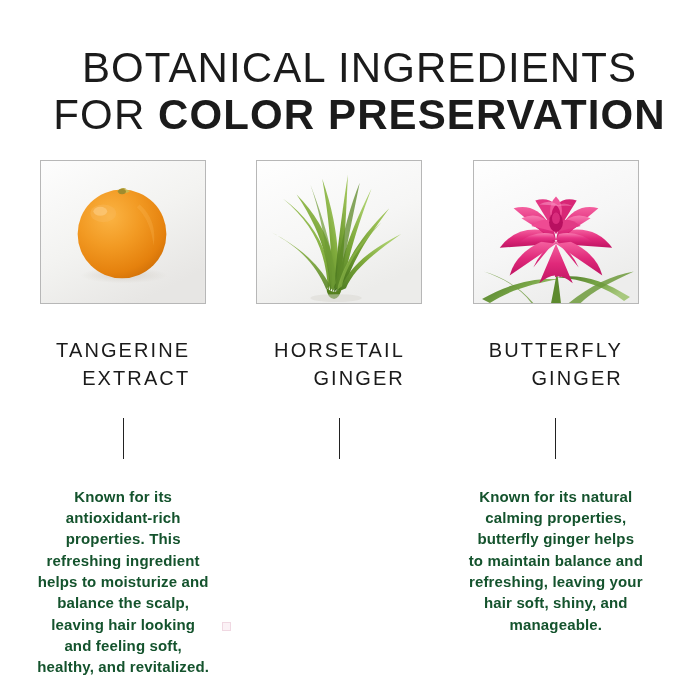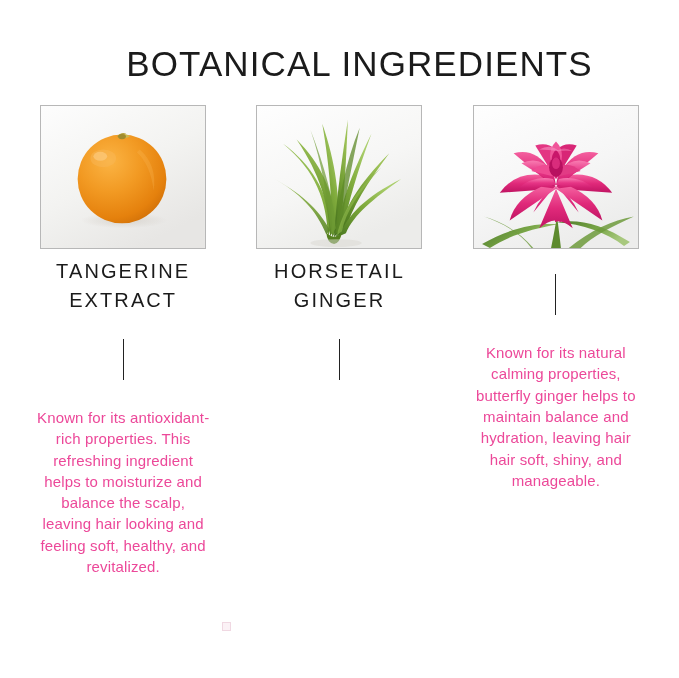--- a/index.html
+++ b/index.html
@@ -16,21 +16,21 @@
     position: relative;
   }
 
   
   .headline {
     text-align: center;
     padding-top: 44px;
     line-height: 1.12;
   }
   .headline-line {
-    font-size: 35px;
+    font-size: 42px;
     letter-spacing: 1.1px;
     white-space: nowrap;
     padding-left: 40px;
   }
   .hl-light { font-weight: 400; }
   .hl-bold  { font-weight: 700; }
 
   
   .columns {
     display: flex;
@@ -54,66 +54,68 @@
     border: 1px solid #b7b7b7;
     box-sizing: border-box;
     position: relative;
     overflow: hidden;
     background: linear-gradient(150deg, #fdfdfd 0%, #f4f4f4 45%, #ebebeb 100%);
   }
   .panel svg { display: block; width: 100%; height: 100%; }
 
   
   .col-title {
-    margin-top: 8px;
+    margin-top: 32px;
     font-size: 20px;
     font-weight: 400;
     letter-spacing: 2.1px;
     line-height: 1.42;
-    text-align: center;
+    text-align: right;
     color: #1b1b1b;
     white-space: pre-line;
   }
 
   
   .divider {
     width: 1px;
     height: 41px;
     background: #222222;
     margin-top: 25px;
   }
 
   
   .col-body {
     margin-top: 27px;
     font-size: 15px;
     line-height: 1.42;
     text-align: center;
-    color: #ec4899;
+    color: #14532d;
     letter-spacing: 0.15px;
     max-width: 176px;
+    font-weight: bold;
   }
 
   
   .watermark {
     position: absolute;
     left: 222px;
     top: 622px;
     width: 9px;
     height: 9px;
     border: 1px solid #f0d8e2;
     background: #fbf2f6;
     box-sizing: border-box;
   }
 </style>
 </head>
 <body>
 
 <div class="headline">
   <div class="headline-line hl-light">BOTANICAL INGREDIENTS</div>
+  <div class="headline-line"><span class="hl-light">FOR </span><span class="hl-bold">COLOR PRESERVATION</span></div>
 </div>
 
 <div class="columns">
 
   <div class="column">
     <div class="panel">
       <svg viewBox="0 0 166 144" xmlns="http://www.w3.org/2000/svg" aria-hidden="true">
         <defs>
           <linearGradient id="bgT" x1="0" y1="0" x2="0.6" y2="1">
             <stop offset="0%" stop-color="#fdfdfd"></stop>
@@ -252,19 +254,21 @@
           <path d="M83 70 q-12 -22 0 -34 q12 12 0 34 z" fill="#f0569a"></path>
           <path d="M83 68 q-9 -14 0 -24 q9 10 0 24 z" fill="#c9166a"></path>
           <ellipse cx="83" cy="62" rx="7" ry="10" fill="#b81060"></ellipse>
           <ellipse cx="83" cy="58" rx="4" ry="6" fill="#d92c7c"></ellipse>
         </g>
 
         <path d="M66 44 q12 -6 20 2 q-12 -2 -20 -2 z" fill="#fa9ac8" opacity="0.55"></path>
         <path d="M100 46 q-10 -6 -16 0 q10 -1 16 0 z" fill="#fa9ac8" opacity="0.4"></path>
       </svg>
     </div>
+    <div class="col-title">BUTTERFLY
+GINGER</div>
     <div class="divider"></div>
-    <div class="col-body">Known for its natural calming properties, butterfly ginger helps to maintain balance and hydration, leaving hair hair soft, shiny, and manageable.</div>
+    <div class="col-body">Known for its natural calming properties, butterfly ginger helps to maintain balance and refreshing, leaving your hair soft, shiny, and manageable.</div>
   </div>
 
 </div>
 
 <div class="watermark"></div>
 
 </body></html>

